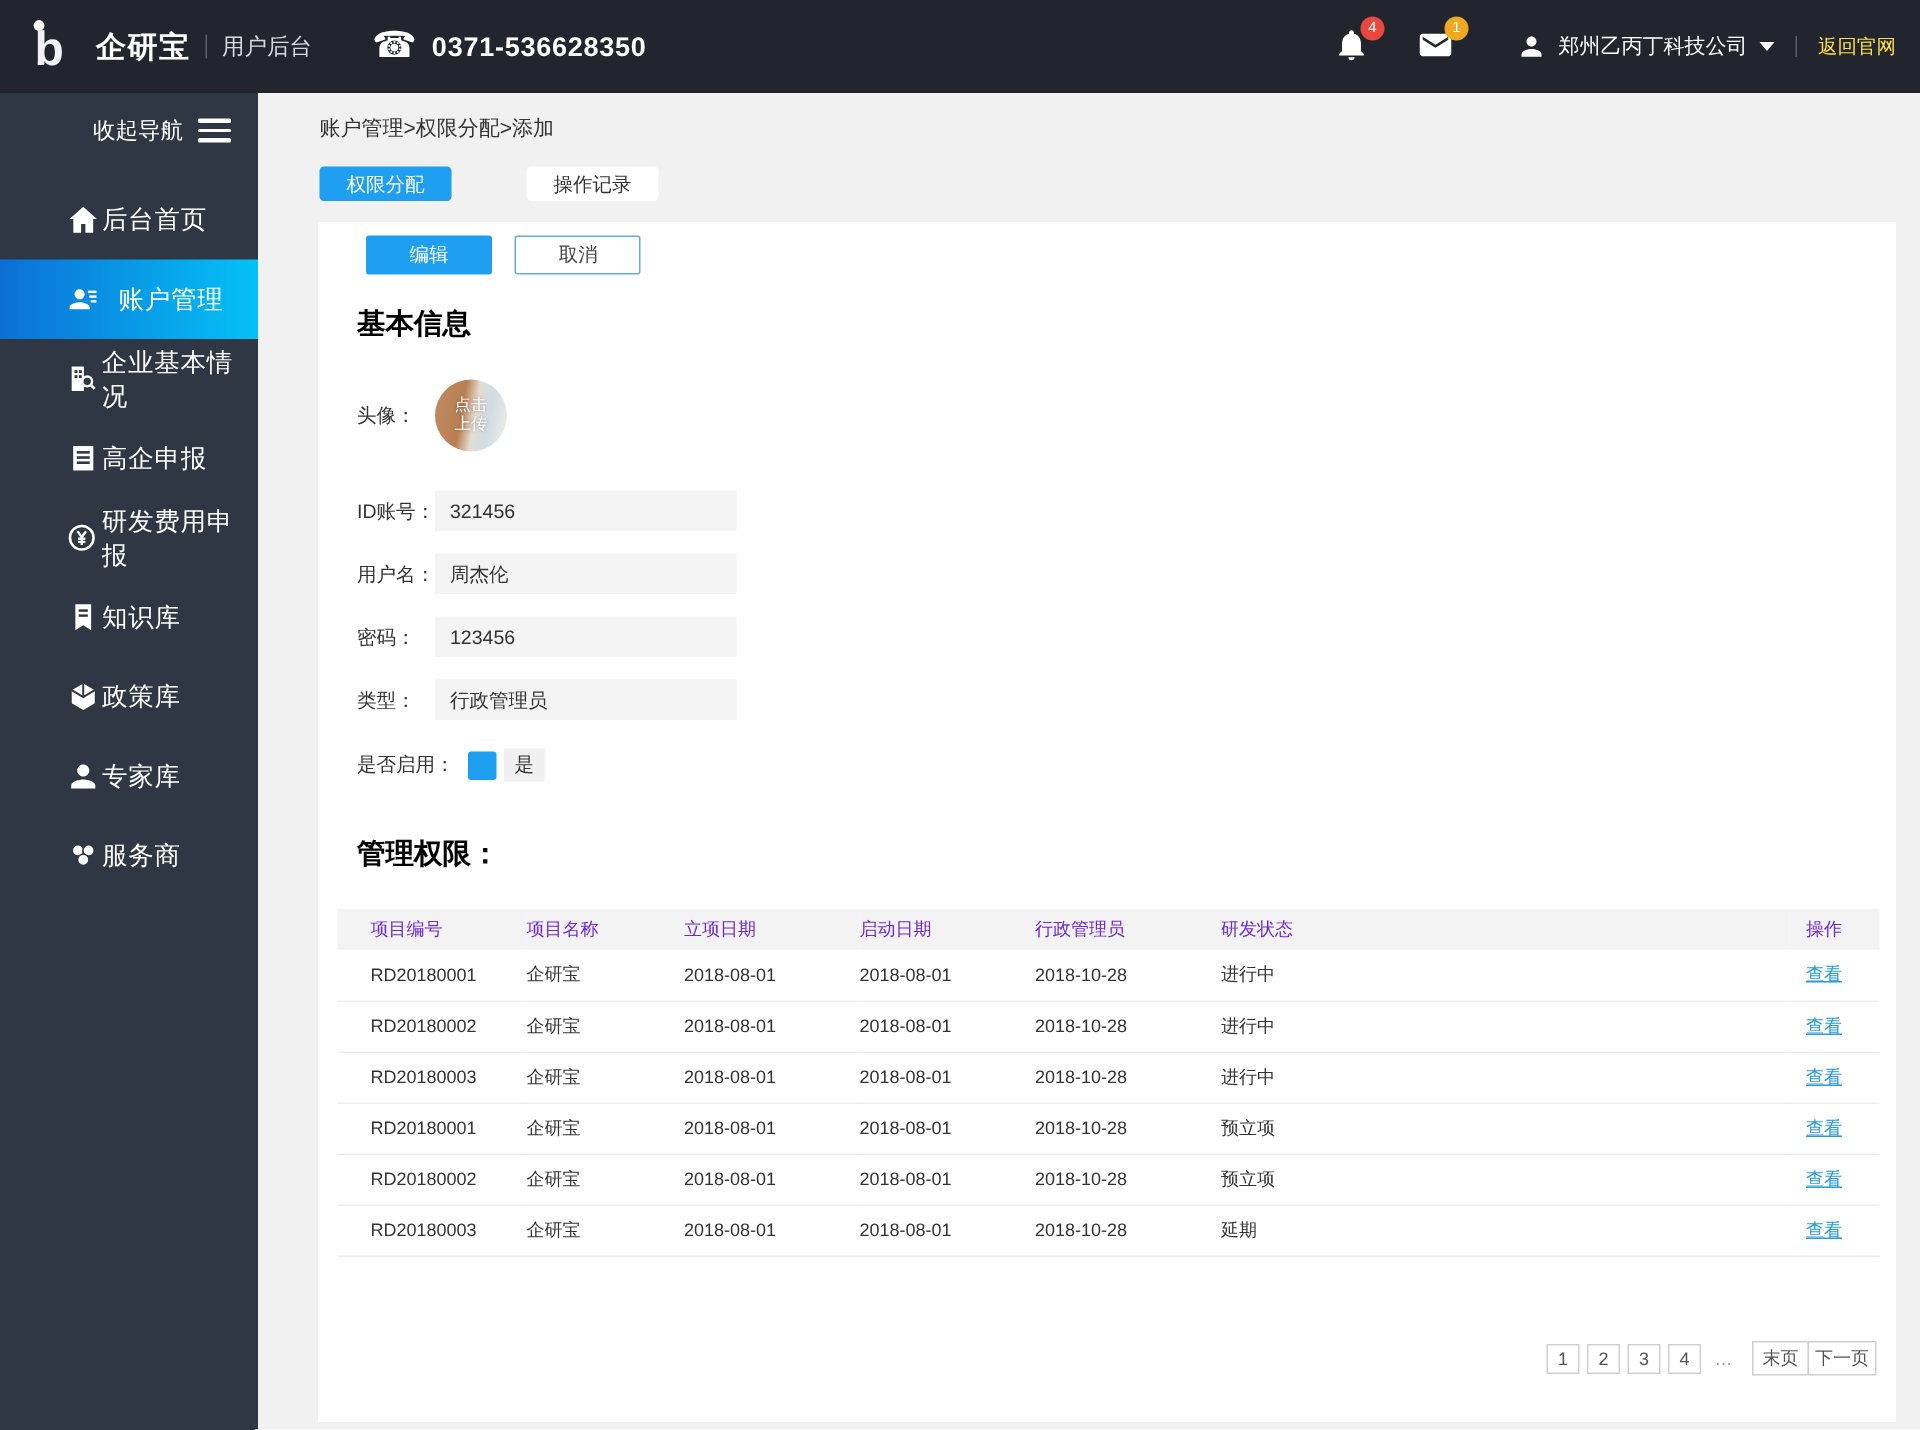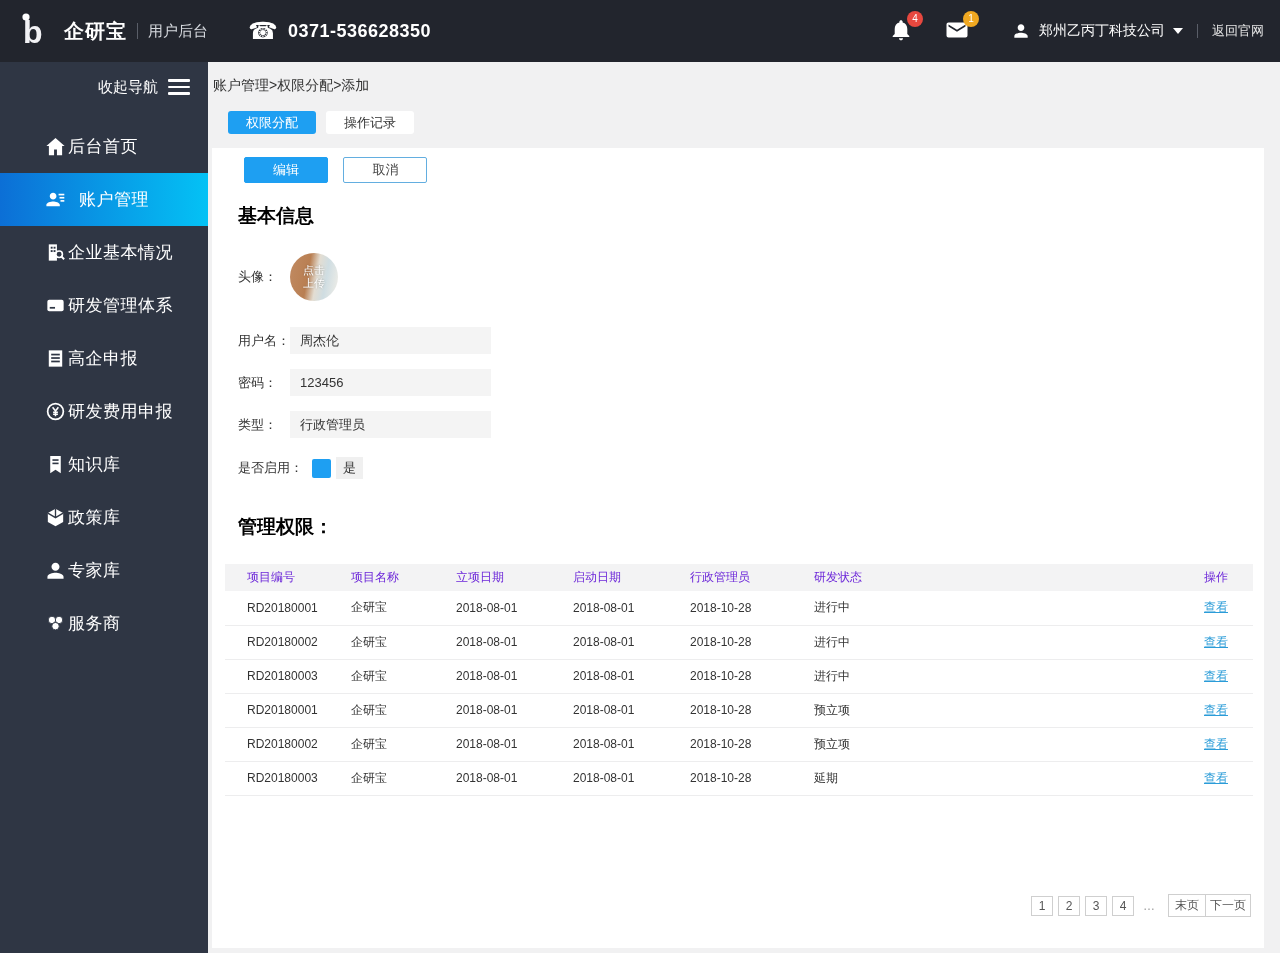--- a/index.html
+++ b/index.html
@@ -24,40 +24,40 @@
   .badge { position:absolute; top:-7px; right:-8px; min-width:16px; height:16px; border-radius:8px;
            color:#fff; font-size:10px; line-height:16px; text-align:center; padding:0 3px; }
   .badge.red { background:var(--badge-red,#e8483f); }
   .badge.yellow { background:var(--badge-yellow,#f0a821); }
   .user-menu { display:flex; align-items:center; margin-left:40px; cursor:pointer; }
   .user-menu svg { width:20px; height:20px; margin-right:8px; }
   .company-name { color:#fff; font-size:14px; }
   .caret-down { width:0; height:0; border-left:5px solid transparent; border-right:5px solid transparent;
                 border-top:6px solid #fff; margin-left:8px; }
   .head-vdiv { width:1px; height:14px; background:#5a5e68; margin:0 14px; }
-  .back-link { color:#e5e5e5; font-size:13px; text-decoration:none; cursor:pointer; }
+  .back-link { color:#fde047; font-size:13px; text-decoration:none; cursor:pointer; }
 
   
-  .sidebar { position:absolute; top:62px; left:0; width:208px; height:891px;
+  .sidebar { position:absolute; top:62px; left:0; width:172px; height:891px;
              background:var(--sidebar-bg,#2f3644); z-index:4; }
   .collapse-row { height:50px; display:flex; align-items:center; justify-content:flex-end;
                   padding-right:18px; color:#fff; font-size:15px; cursor:pointer; }
   .hamburger-icon { display:inline-block; margin-left:10px; }
   .hamburger-icon i { display:block; width:22px; height:2.5px; background:#fff; margin:4px 0; border-radius:1px; }
   .side-nav { margin-top:8px; }
   .side-item { height:53px; display:flex; align-items:center; padding-left:42px; cursor:pointer; }
   .side-item .icon { width:26px; height:26px; display:inline-flex; align-items:center; justify-content:center; }
   .side-item .icon svg { width:23px; height:23px; }
   .side-item .label { color:#fff; font-size:17px; margin-left:0; letter-spacing:.5px; }
   .side-item.active { background:linear-gradient(90deg,#0c6fd6 0%,#04c2f5 100%);gap:11px; }
 
   
   .main { position:absolute; top:62px; left:200px; width:1080px; height:635px; background:#f1f1f2; }
   .breadcrumb { padding:15px 0 0 13px; font-size:14px; color:#333; }
-  .tabs { display:flex; margin:16px 0 0 28px; }
+  .tabs { display:flex; margin:16px 0 0 13px;gap:40px; }
   .tab { width:88px; height:23px; font-size:13px; display:flex; align-items:center; justify-content:center;
          margin-right:10px; cursor:pointer; background:#fff; color:#333; border-radius:3px; }
   .tab.active { background:var(--accent,#1e9ff2); color:#fff; }
 
   .card { position:relative; margin:14px 16px 0 12px; background:#fff; height:800px; }
   .action-row { padding:9px 0 0 32px; }
   .btn { width:84px; height:26px; font-size:13px; border-radius:2px; cursor:pointer;
          font-family:inherit; }
   .btn.primary { background:var(--accent,#1e9ff2); color:#fff; border:1px solid var(--accent,#1e9ff2); margin-right:11px; }
   .btn.ghost { background:#fff; color:#444; border:1px solid #63aee0; }
@@ -179,29 +179,20 @@
               <rect x="10" y="9.5" width="2" height="2" fill="#2f3644"></rect>
               <circle cx="15.8" cy="13.8" r="3.4" fill="#2f3644" stroke="#fff" stroke-width="1.7"></circle>
               <line x1="18.2" y1="16.2" x2="21" y2="19" stroke="#fff" stroke-width="2"></line>
             </svg>
           </span>
           <span class="label">企业基本情况</span>
         </div>
         <div class="side-item">
           <span class="icon">
             <svg viewBox="0 0 24 24">
-              <rect x="3.5" y="6" width="17" height="12" rx="2" fill="#fff"></rect>
-              <rect x="6" y="13.5" width="5.5" height="1.8" fill="#2f3644"></rect>
-            </svg>
-          </span>
-          <span class="label">研发管理体系</span>
-        </div>
-        <div class="side-item">
-          <span class="icon">
-            <svg viewBox="0 0 24 24">
               <rect x="5" y="3.5" width="14" height="17" fill="#fff"></rect>
               <rect x="7.5" y="7" width="9" height="1.8" fill="#2f3644"></rect>
               <rect x="7.5" y="10.6" width="9" height="1.8" fill="#2f3644"></rect>
               <rect x="7.5" y="14.2" width="9" height="1.8" fill="#2f3644"></rect>
             </svg>
           </span>
           <span class="label">高企申报</span>
         </div>
         <div class="side-item">
           <span class="icon">
@@ -268,20 +259,24 @@
       <div class="section-title">基本信息</div>
 
       <div class="avatar-row">
         <span class="field-label">头像：</span>
         <div class="avatar">
           <span>点击上传</span>
         </div>
       </div>
 
       <div class="fields" id="fields">
+          <div class="field-row">
+            <span class="field-label">ID账号：</span>
+            <input class="field-input" value="321456" style="">
+          </div>
           <div class="field-row">
             <span class="field-label">用户名：</span>
             <input class="field-input" value="周杰伦" style="">
           </div>
           <div class="field-row">
             <span class="field-label">密码：</span>
             <input class="field-input" value="123456" style="">
           </div>
           <div class="field-row">
             <span class="field-label">类型：</span>

